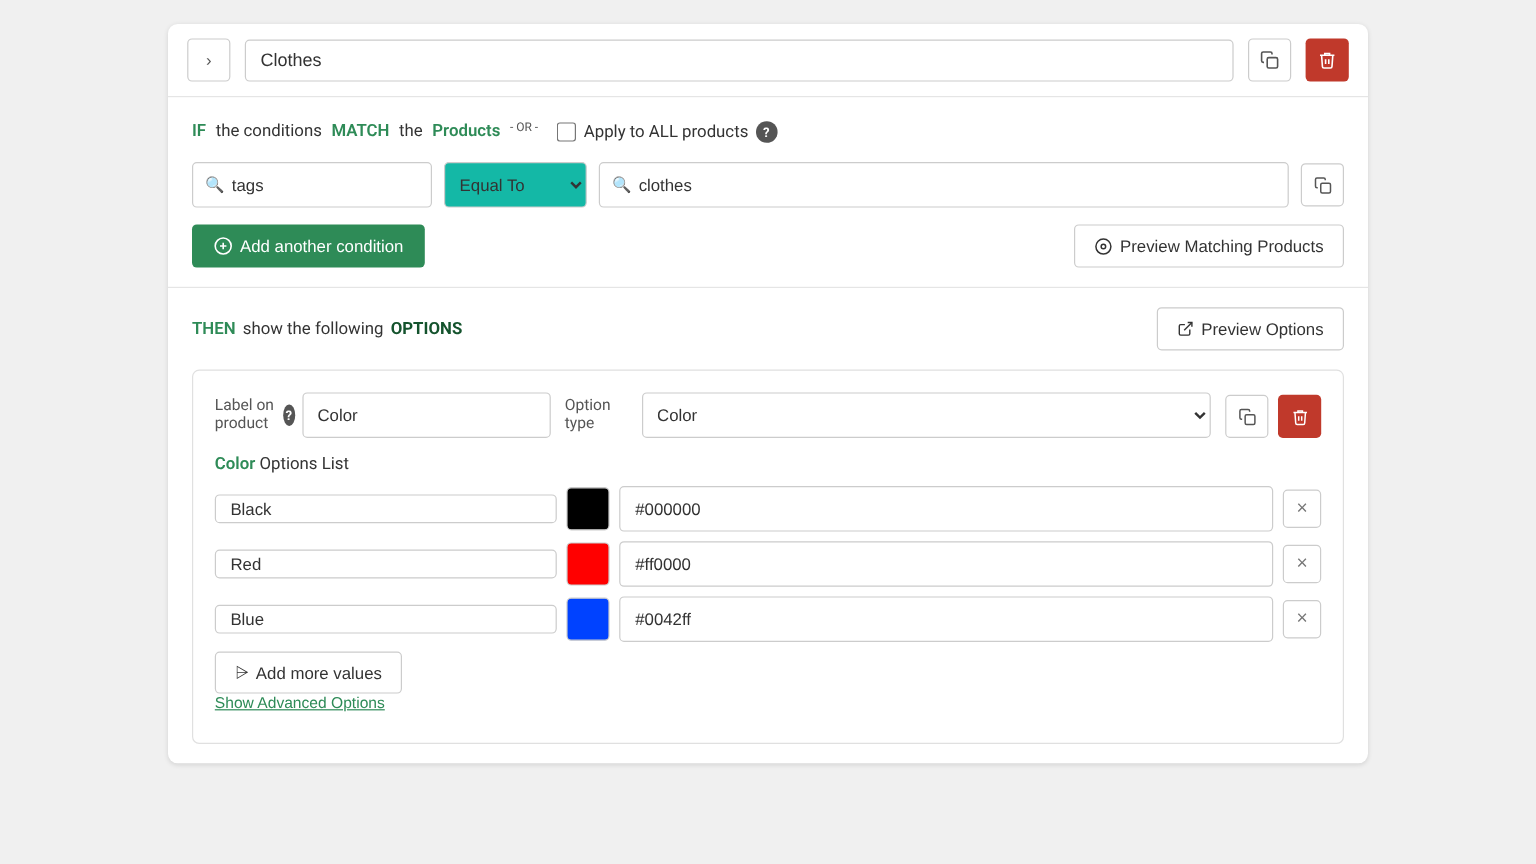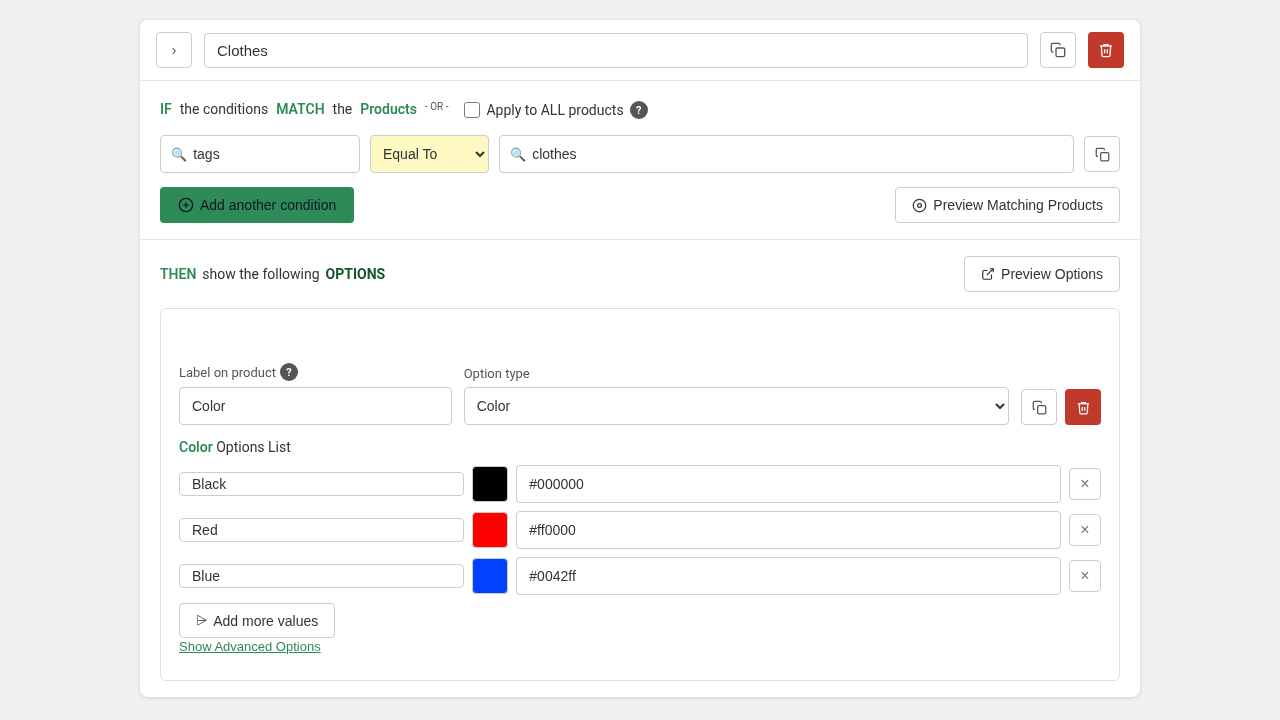--- a/index.html
+++ b/index.html
@@ -140,21 +140,21 @@
     }
     .search-icon-sm { color: #999; font-size: 13px; }
     .operator-select {
       border: 1px solid #ccc;
       border-radius: 4px;
       padding: 0 8px;
       height: 38px;
       font-size: 14px;
       color: #333;
       cursor: pointer;
-      background: #fef9c3;
+      background: #14b8a6;
     }
     .value-search-field {
       display: flex;
       align-items: center;
       border: 1px solid #ccc;
       border-radius: 4px;
       padding: 0 10px;
       gap: 6px;
       height: 38px;
       flex: 1;
@@ -180,21 +180,21 @@
       font-size: 14px;
     }
     
     .actions-row {
       display: flex;
       align-items: center;
       justify-content: space-between;
     }
     .add-condition-btn {
       background: #2e8b57;
-      color: #0f172a;
+      color: #ffffff;
       border: none;
       border-radius: 4px;
       padding: 10px 18px;
       cursor: pointer;
       display: flex;
       align-items: center;
       gap: 6px;
       font-size: 14px;
       font-weight: 500;
     }
@@ -237,23 +237,22 @@
     }
     
     .option-card {
       border: 1px solid #e0e0e0;
       border-radius: 6px;
       padding: 18px;
       margin-bottom: 16px;
     }
     .field-group {
       display: flex;
-      flex-direction: column;
-      gap: 6px;
-      margin-top: 36px;
+      flex-direction: row;
+      gap: 6px;
     }
     .field-group.label-field { flex: 1; }
     .field-group.type-field { flex: 2; }
     .field-label {
       font-size: 13px;
       color: #555;
       display: flex;
       align-items: center;
       gap: 4px;
     }

